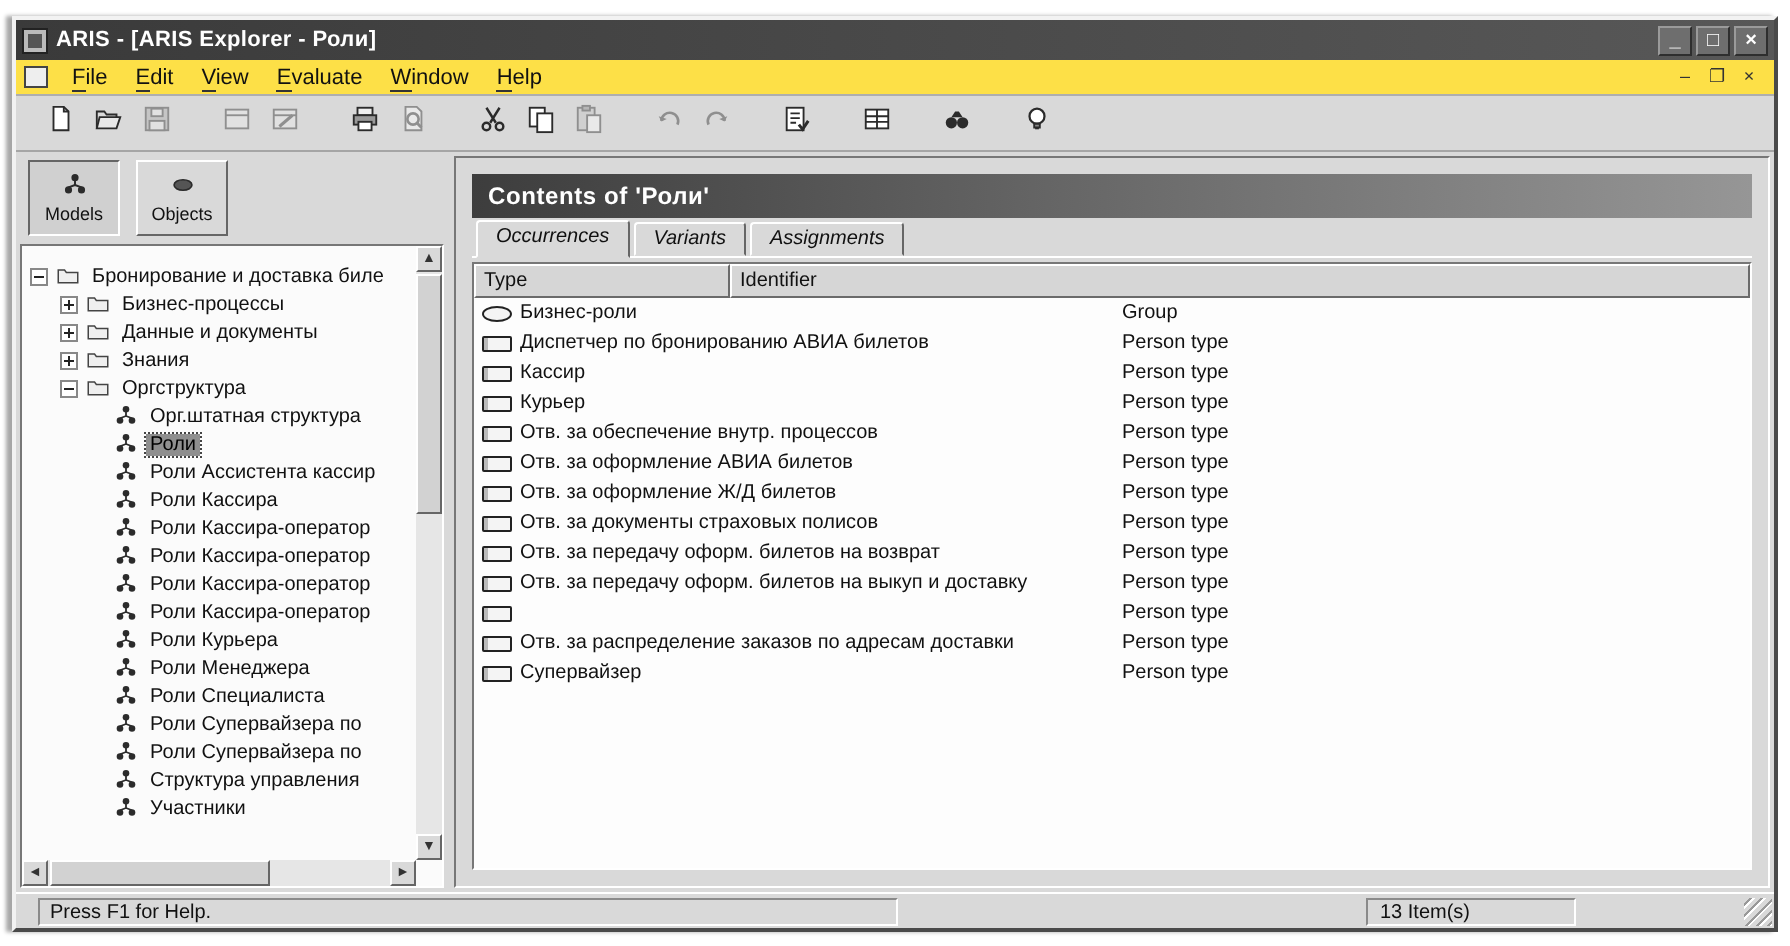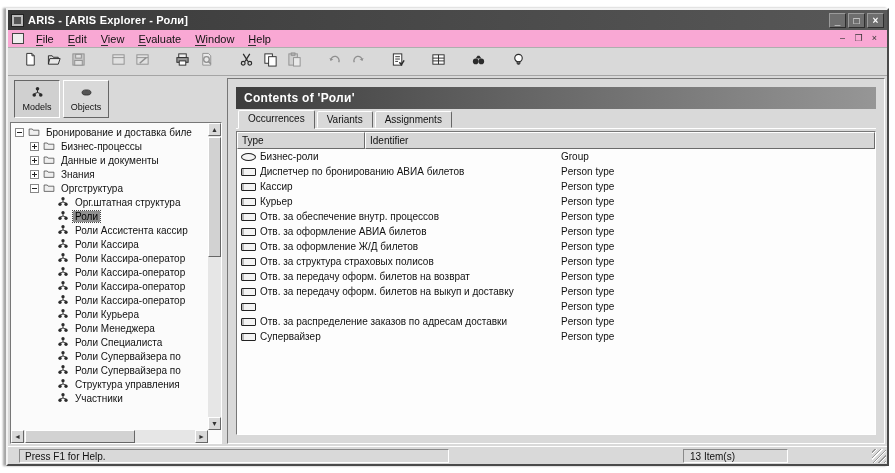--- a/index.html
+++ b/index.html
@@ -15,50 +15,50 @@
     margin-right:4px; position:relative; }
   .app-icon::after{ content:""; position:absolute; left:2px; top:2px; width:7px; height:7px;
     background:#555; }
   .title-text { color:#fff; font-weight:bold; font-size:11px; letter-spacing:.2px;
     white-space:nowrap; }
   .win-controls { margin-left:auto; display:flex; gap:2px; }
   .tb-btn { width:17px; height:15px; background:#6e6e6e; border:1px solid;
     border-color:#9a9a9a #2e2e2e #2e2e2e #9a9a9a; color:#fff; font-size:10px;
     line-height:13px; text-align:center; font-weight:bold; cursor:default; }
   
-  .menubar { height:18px; background:#f9a8d4; border-bottom:1px solid #aeaeae;
+  .menubar { height:18px; background:#fde047; border-bottom:1px solid #aeaeae;
     display:flex; align-items:center; padding:0 2px; flex:0 0 auto; }
   .mdi-icon { width:12px; height:11px; border:1px solid #444; background:#eee; margin:0 5px 0 2px; }
   .menu-item { font-size:11px; color:#111; padding:1px 7px; text-decoration:underline;
     text-decoration-color:transparent; }
   .menu-item span { border-bottom:1px solid #333; }
   .mdi-controls { margin-left:auto; display:flex; gap:3px; padding-right:4px; }
   .mini-ctl { width:13px; height:11px; font-size:9px; line-height:10px; text-align:center;
     color:#333; }
   
   .toolbar { height:28px; background:#d9d9d9; border-bottom:1px solid #a5a5a5;
     display:flex; align-items:center; padding:0 6px; gap:2px; flex:0 0 auto; }
   .tb-group { display:flex; gap:2px; padding:0 5px; border-right:0; }
   .tb-group + .tb-group { margin-left:6px; }
   .tool-btn { width:22px; height:20px; display:flex; align-items:center; justify-content:center;
     border:1px solid transparent; }
   .tool-btn svg { width:15px; height:15px; }
   .tool-btn.disabled { opacity:.42; filter:grayscale(1); }
   
   .main { flex:1 1 auto; display:flex; overflow:hidden; padding:2px; }
   .left-panel { width:212px; flex:0 0 auto; display:flex; flex-direction:column; }
-  .mode-row { height:44px; display:flex; align-items:flex-start; gap:3px; padding:2px 0 0 4px; }
+  .mode-row { height:44px; display:flex; align-items:flex-start; gap:8px; padding:2px 0 0 4px; }
   .mode-btn { width:46px; height:38px; background:#d9d9d9; border:1px solid;
     border-color:#fff #666 #666 #fff; display:flex; flex-direction:column; align-items:center;
     justify-content:center; font-size:9px; color:#111; gap:1px; }
   .mode-btn.active { border-color:#666 #fff #fff #666; background:#d0d0d0; }
   .tree-wrap { flex:1 1 auto; position:relative; border:1px solid; 
     border-color:#777 #fff #fff #777; background:#fbfbfb; overflow:hidden; }
   .tree { position:absolute; left:0; top:0; right:13px; bottom:13px; overflow:hidden;
-    padding:2px 0 0 2px; }
+    padding:8px 0 0 2px; }
   .tree-row { height:14px; display:flex; align-items:center; font-size:10px; color:#111;
     white-space:nowrap; }
   .indent { flex:0 0 auto; }
   .expander { width:9px; height:9px; border:1px solid #888; background:#fff; position:relative;
     margin-right:3px; flex:0 0 auto; }
   .expander::before { content:""; position:absolute; left:1px; right:1px; top:3px; height:1px; background:#222; }
   .expander.plus::after { content:""; position:absolute; top:1px; bottom:1px; left:3px; width:1px; background:#222; }
   .t-icon { width:14px; height:12px; margin-right:3px; flex:0 0 auto; }
   .t-label { padding:0 2px; }
   .t-label.selected { background:#8f8f8f; color:#000; outline:1px dotted #444; }
@@ -69,21 +69,21 @@
     border-color:#fff #666 #666 #fff; font-size:7px; color:#333; text-align:center; line-height:11px; }
   .sb-thumb { position:absolute; background:#d2d2d2; border:1px solid; border-color:#fff #666 #666 #fff; }
   
   .splitter { width:5px; flex:0 0 auto; }
   .right-panel { flex:1 1 auto; border:1px solid; border-color:#777 #fff #fff #777;
     background:#d9d9d9; display:flex; flex-direction:column; padding:8px; overflow:hidden; }
   .content-header { height:22px; background:linear-gradient(to right,#3d3d3d,#969696);
     color:#fff; font-weight:bold; font-size:12px; display:flex; align-items:center;
     padding-left:8px; flex:0 0 auto; letter-spacing:.3px; }
   .tabstrip { height:20px; display:flex; align-items:flex-end; padding:3px 2px 0 2px; flex:0 0 auto;
-    border-bottom:1px solid #fff; }
+    border-bottom:1px solid #fff;font-style:italic; }
   .tab { font-size:10px; color:#111; padding:2px 9px 2px 9px; background:#d9d9d9;
     border:1px solid; border-color:#fff #666 transparent #fff; border-radius:2px 2px 0 0;
     margin-right:2px; height:17px; }
   .tab.active { height:19px; font-weight:normal; position:relative; top:1px; background:#d9d9d9;
     border-bottom-color:#d9d9d9; }
   .table-area { flex:1 1 auto; border:1px solid; border-color:#777 #fff #fff #777;
     background:#fdfdfd; overflow:hidden; display:flex; flex-direction:column; margin-top:2px; }
   .thead { display:flex; flex:0 0 auto; height:17px; }
   .th { background:#d6d6d6; border:1px solid; border-color:#fff #6b6b6b #6b6b6b #fff;
     font-size:10px; color:#111; padding:2px 4px; overflow:hidden; white-space:nowrap; }
@@ -574,21 +574,21 @@
               <div class="td c-name">
                 <span class="row-icon person"></span>
                 <span>Отв. за оформление Ж/Д билетов</span>
               </div>
               <div class="td c-type">Person type</div>
               <div class="td c-id"></div>
             </div>
             <div class="trow">
               <div class="td c-name">
                 <span class="row-icon person"></span>
-                <span>Отв. за структура страховых полисов</span>
+                <span>Отв. за документы страховых полисов</span>
               </div>
               <div class="td c-type">Person type</div>
               <div class="td c-id"></div>
             </div>
             <div class="trow">
               <div class="td c-name">
                 <span class="row-icon person"></span>
                 <span>Отв. за передачу оформ. билетов на возврат</span>
               </div>
               <div class="td c-type">Person type</div>

